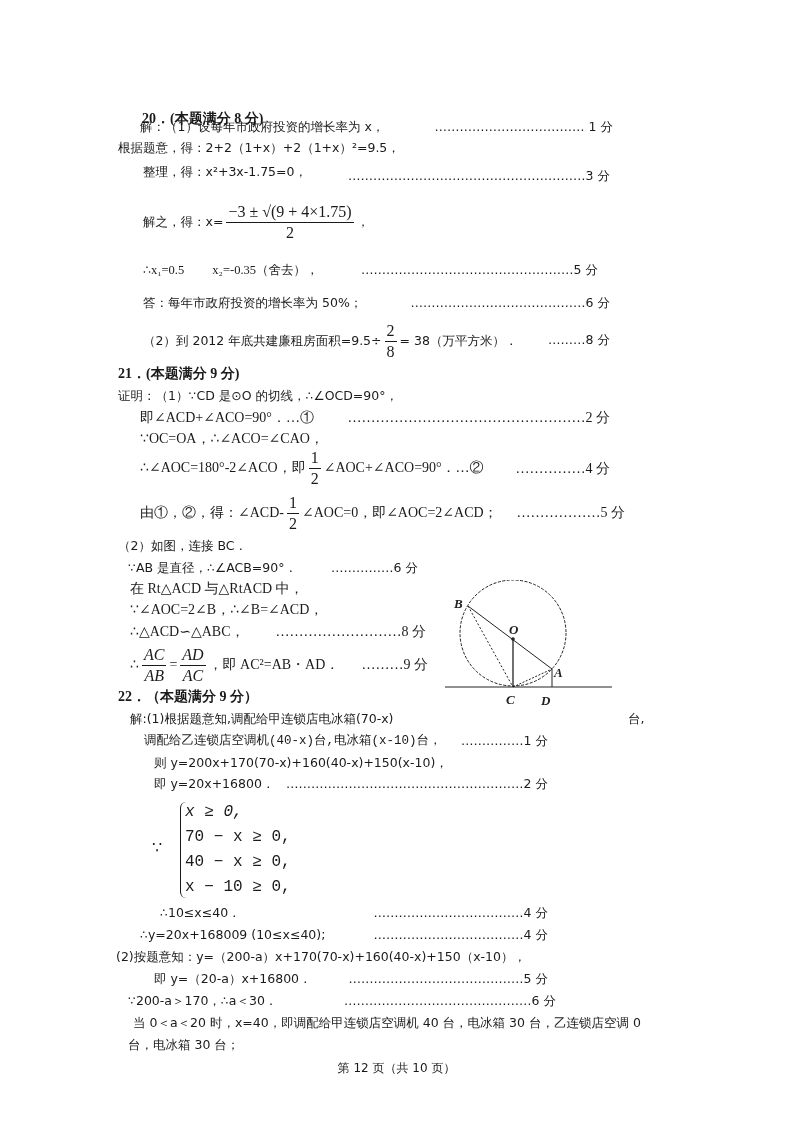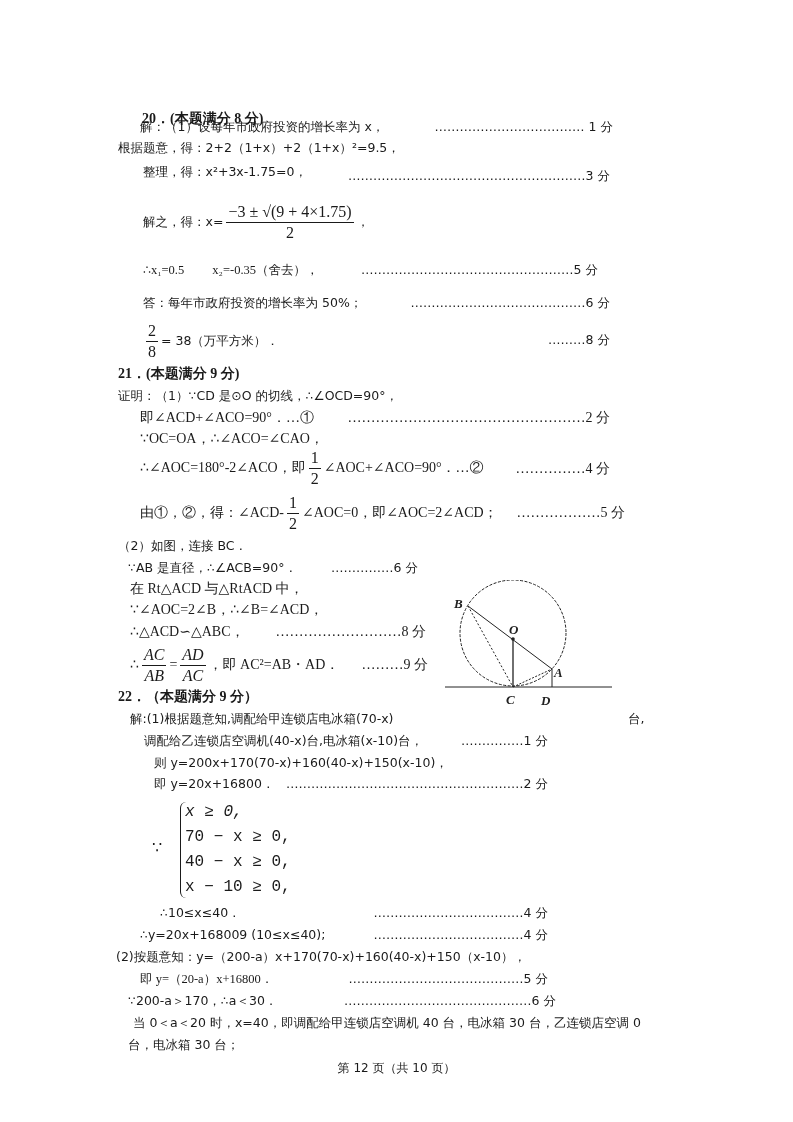--- a/index.html
+++ b/index.html
@@ -35,21 +35,21 @@
       <span class="den">2</span>
     </span><span>，</span>
 </div>
 
 <div class="ln" style="left:143px;top:262px;font-family:Liberation Serif, serif;">∴x₁=0.5　　 x₂=-0.35（舍去），</div>
 <div class="score" style="right:195px;top:262px;">……………………………………………5 分</div>
 <div class="ln" style="left:143px;top:295px;">答：每年市政府投资的增长率为 50%；</div>
 <div class="score" style="right:183px;top:295px;">……………………………………6 分</div>
 
 <div class="ln" style="left:143px;top:320px;line-height:42px;">
-  <span class="frac">
+  <span>（2）到 2012 年底共建廉租房面积=9.5÷</span><span class="frac">
       <span class="num">2</span>
       <span class="den">8</span>
     </span><span>= 38（万平方米）．</span>
 </div>
 <div class="score" style="right:183px;top:332px;">………8 分</div>
 
 <div class="ln bold" style="left:118px;top:366px;">21．(本题满分 9 分)</div>
 <div class="ln" style="left:118px;top:388px;">证明：（1）∵CD 是⊙O 的切线，∴∠OCD=90°，</div>
 <div class="ln serif" style="left:140px;top:410px;">即∠ACD+∠ACO=90°．…①</div>
 <div class="score serif" style="right:183px;top:410px;">……………………………………………2 分</div>
@@ -102,40 +102,40 @@
   <text x="14" y="28" font-family="Liberation Serif, serif" font-style="italic" font-weight="bold" font-size="13" fill="#222">B</text>
   <text x="69" y="54" font-family="Liberation Serif, serif" font-style="italic" font-weight="bold" font-size="13" fill="#222">O</text>
   <text x="114" y="97" font-family="Liberation Serif, serif" font-style="italic" font-weight="bold" font-size="13" fill="#222">A</text>
   <text x="66" y="124" font-family="Liberation Serif, serif" font-style="italic" font-weight="bold" font-size="13" fill="#222">C</text>
   <text x="101" y="125" font-family="Liberation Serif, serif" font-style="italic" font-weight="bold" font-size="13" fill="#222">D</text>
 </svg>
 
 <div class="ln bold" style="left:118px;top:689px;">22．（本题满分 9 分）</div>
 <div class="ln" style="left:130px;top:711px;">解:(1)根据题意知,调配给甲连锁店电冰箱(70-x)</div>
 <div class="ln" style="left:628px;top:711px;">台,</div>
-<div class="ln" style="left:144px;top:733px;">调配给乙连锁店空调机(40-x)台,电冰箱(x-10)台，</div>
+<div class="ln" style="left:144px;top:733px;font-family:Liberation Mono, monospace;">调配给乙连锁店空调机(40-x)台,电冰箱(x-10)台，</div>
 <div class="score" style="right:245px;top:733px;">……………1 分</div>
 <div class="ln" style="left:154px;top:755px;">则 y=200x+170(70-x)+160(40-x)+150(x-10)，</div>
 <div class="ln" style="left:154px;top:776px;">即 y=20x+16800．</div>
 <div class="score" style="right:245px;top:776px;">…………………………………………………2 分</div>
 
 <div class="ln" style="left:152px;top:840px;font-size:16px;">∵</div>
 <div class="brace" style="left:180px;top:802px;height:96px;"></div>
 <div class="brace-sys" style="left:185px;top:800px;">
   <div class="row i">x ≥ 0,</div>
   <div class="row">70 − x ≥ 0,</div>
   <div class="row">40 − x ≥ 0,</div>
   <div class="row">x − 10 ≥ 0,</div>
 </div>
 
 <div class="ln" style="left:160px;top:905px;">∴10≤x≤40．</div>
 <div class="score" style="right:245px;top:905px;">………………………………4 分</div>
 <div class="ln" style="left:140px;top:927px;">∴y=20x+168009 (10≤x≤40);</div>
 <div class="score" style="right:245px;top:927px;margin-left:48px;">………………………………4 分</div>
 <div class="ln" style="left:116px;top:949px;">(2)按题意知：y=（200-a）x+170(70-x)+160(40-x)+150（x-10），</div>
-<div class="ln" style="left:140px;top:971px;font-family:Liberation Serif, serif;">即 y=（20-a）x+16800．</div>
+<div class="ln" style="left:154px;top:971px;">即 y=（20-a）x+16800．</div>
 <div class="score" style="right:245px;top:971px;">……………………………………5 分</div>
 <div class="ln" style="left:128px;top:993px;">∵200-a＞170，∴a＜30．</div>
 <div class="score" style="right:237px;top:993px;">………………………………………6 分</div>
 <div class="ln" style="left:133px;top:1015px;">当 0＜a＜20 时，x=40，即调配给甲连锁店空调机 40 台，电冰箱 30 台，乙连锁店空调 0</div>
 <div class="ln" style="left:128px;top:1037px;">台，电冰箱 30 台；</div>
 
 <div class="footer" style="top:1060px;">第 12 页（共 10 页）</div>
 
 </body></html>

